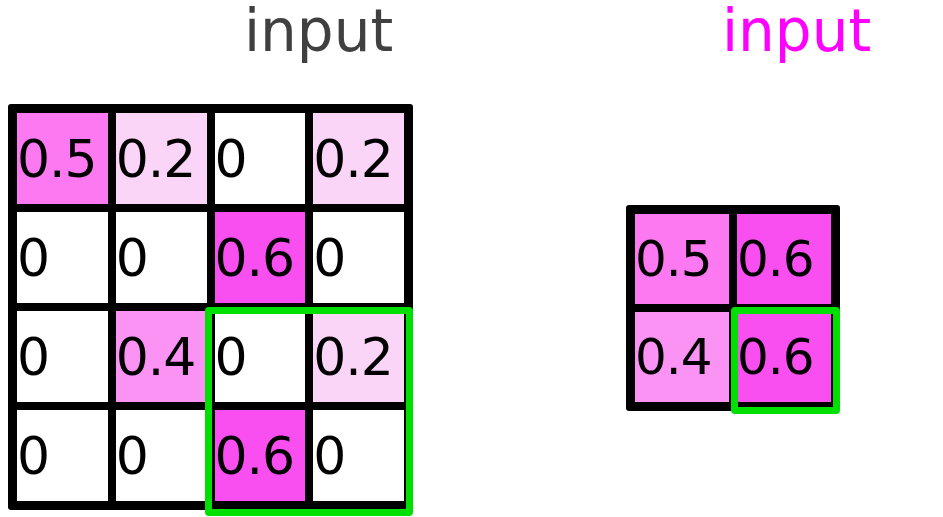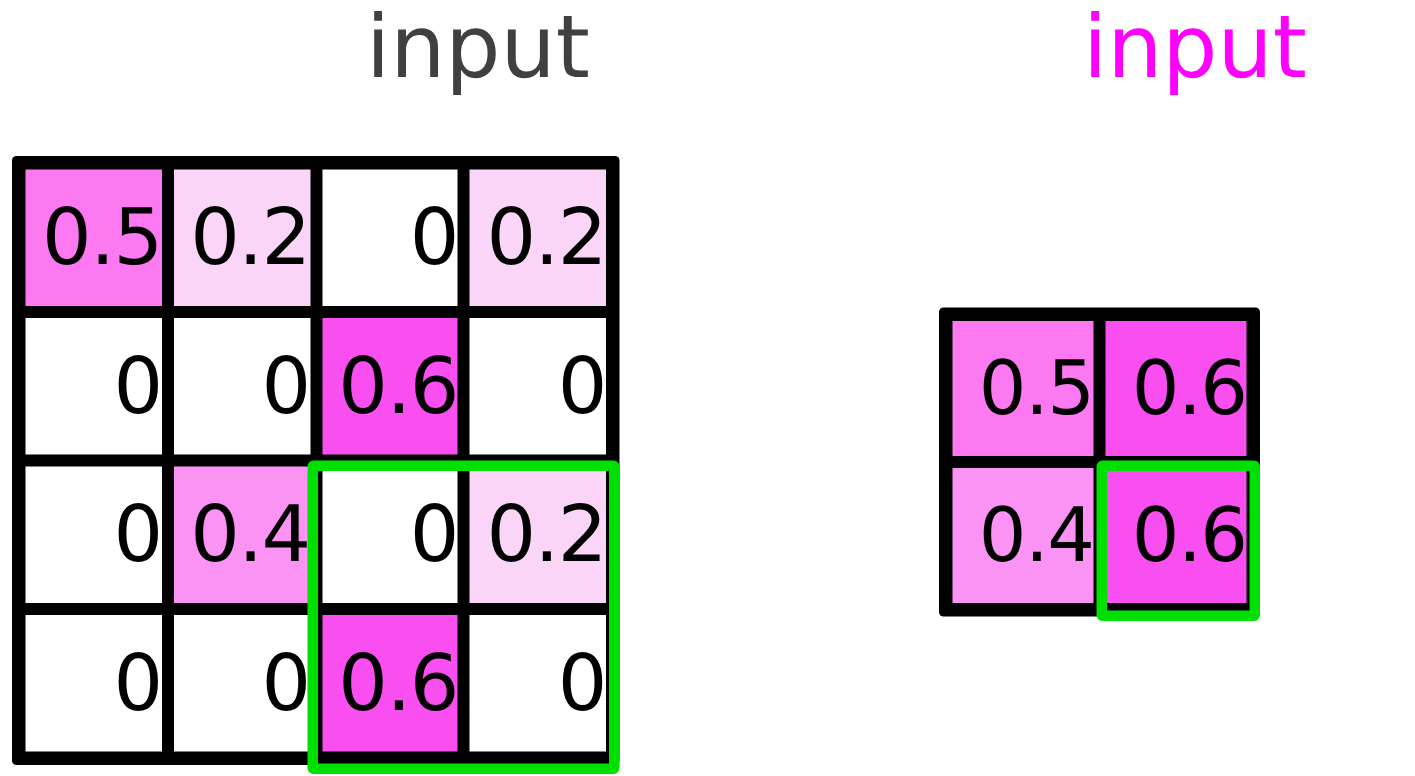--- a/index.html
+++ b/index.html
@@ -60,21 +60,21 @@
     gap: 8px;
     padding: 9px;
     border-radius: 3px;
   }
 
   .cell {
     position: relative;
     background: #ffffff;
     display: flex;
     align-items: center;
-    justify-content: flex-end;
+    justify-content: flex-start;
     box-sizing: border-box;
   }
   .cell .val {
     font-family: "DejaVu Sans", sans-serif;
     font-size: 52px;
     line-height: 52px;
     color: #000000;
     letter-spacing: -1px;
     white-space: nowrap;
     position: relative;

